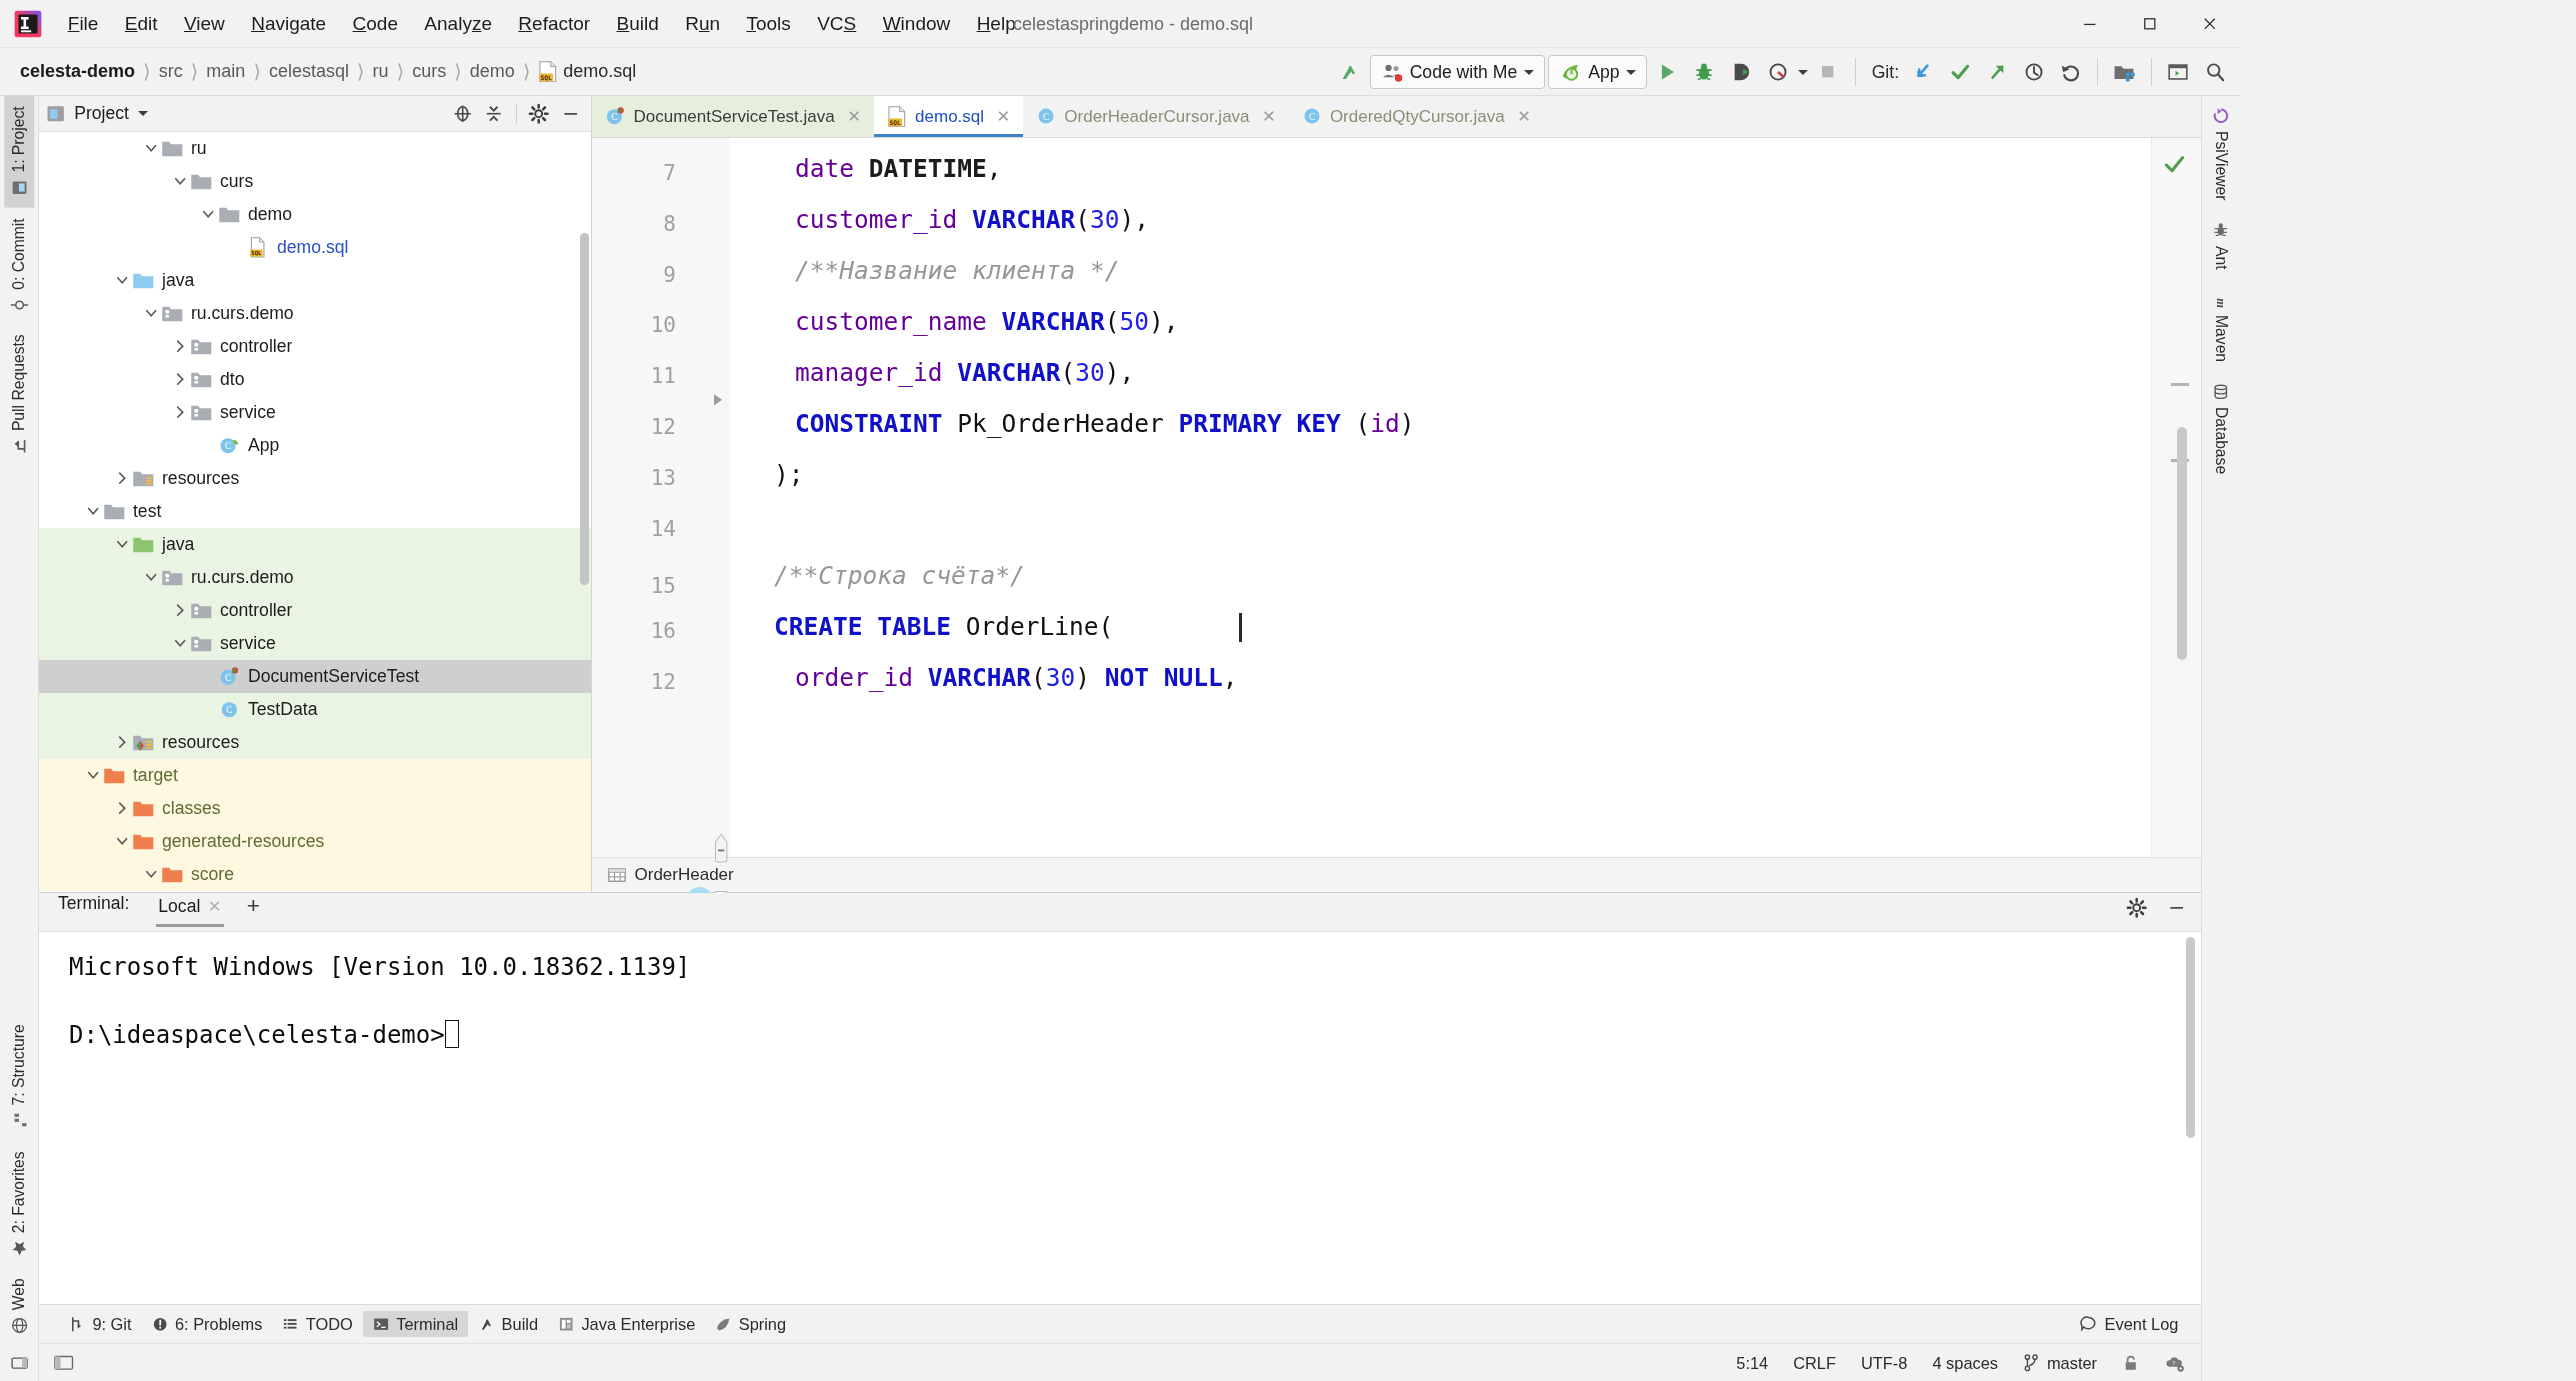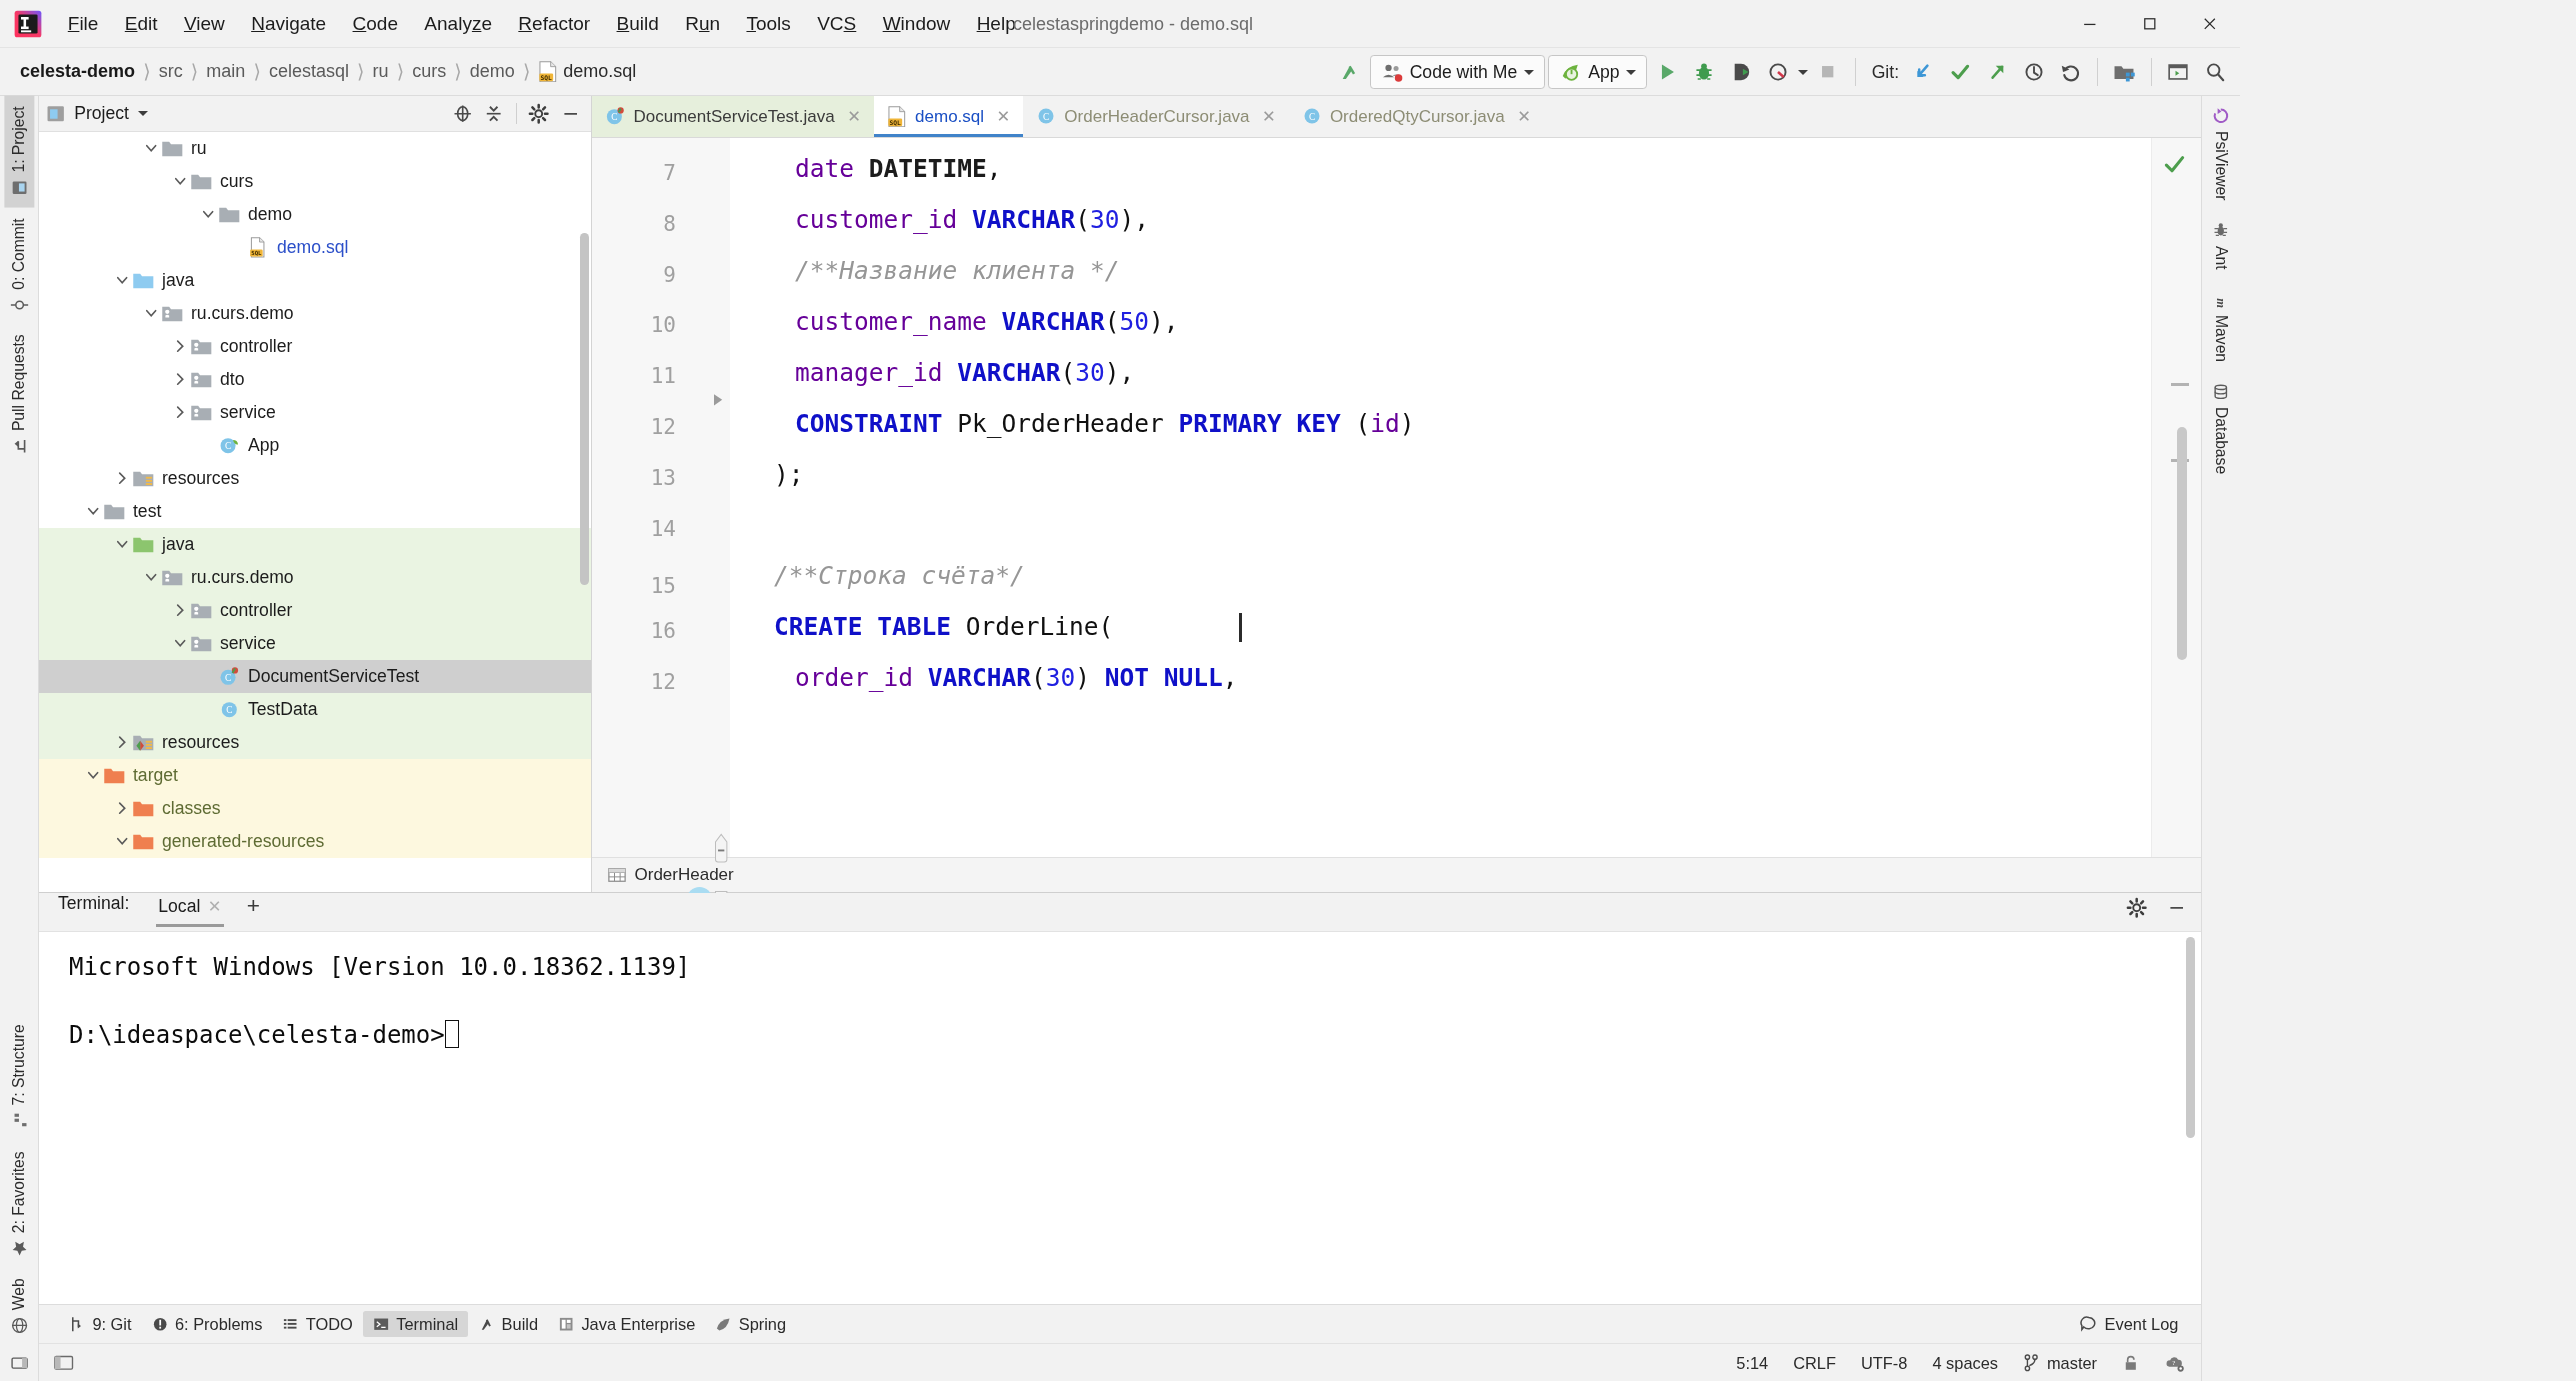--- a/index.html
+++ b/index.html
@@ -823,20 +823,35 @@
                     <svg width="16.4" height="16.4" viewBox="0 0 26 26">
                       <path d="M6 9 L13 17 L20 9" stroke="#5a5a5a" stroke-width="2.6" fill="none" stroke-linecap="round"></path>
                     </svg>
                   </span>
                   <span class="fico">
                     <svg width="22.6" height="21.4" viewBox="0 0 36 34">
                       <path d="M2 6 h11 l3 4 h18 v19 h-32 z" fill="#ef7f4f"></path>
                     </svg>
                   </span>
                   <span class="tlabel olive-txt">generated-resources</span>
+                </div>
+              </div>
+              <div class="trow sel-yellow">
+                <div class="tw" style="padding-left:101px">
+                  <span class="arrow">
+                    <svg width="16.4" height="16.4" viewBox="0 0 26 26">
+                      <path d="M6 9 L13 17 L20 9" stroke="#5a5a5a" stroke-width="2.6" fill="none" stroke-linecap="round"></path>
+                    </svg>
+                  </span>
+                  <span class="fico">
+                    <svg width="22.6" height="21.4" viewBox="0 0 36 34">
+                      <path d="M2 6 h11 l3 4 h18 v19 h-32 z" fill="#ef7f4f"></path>
+                    </svg>
+                  </span>
+                  <span class="tlabel olive-txt">score</span>
                 </div>
               </div>
               <div class="tree-scrollbar" style="top: 101px; height: 352px;"></div>
             </div>
         </div>
 
         <div class="editor-col">
           <div class="tabs-row">
             <div class="etab green">
               <span class="tabicon">

